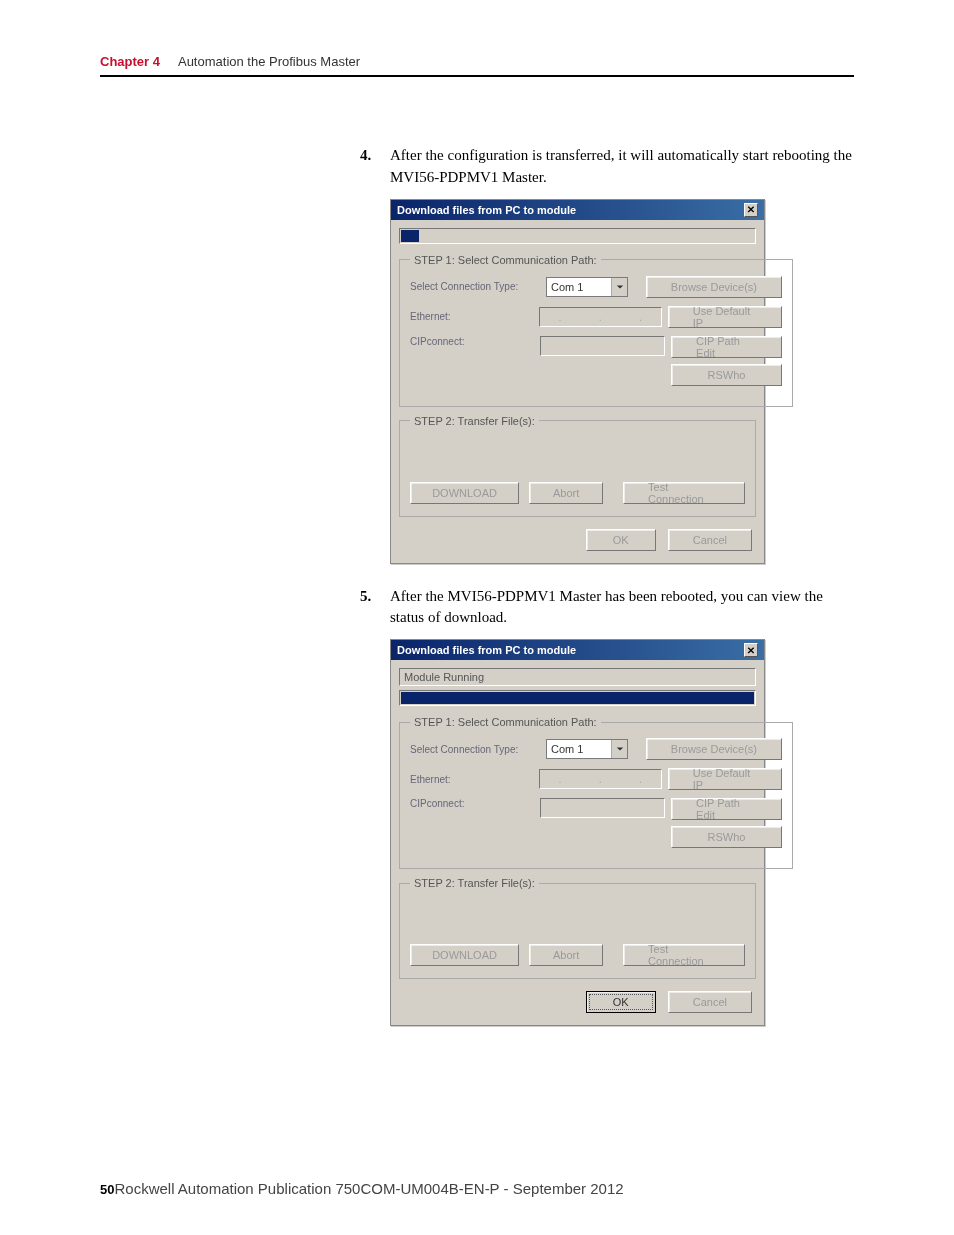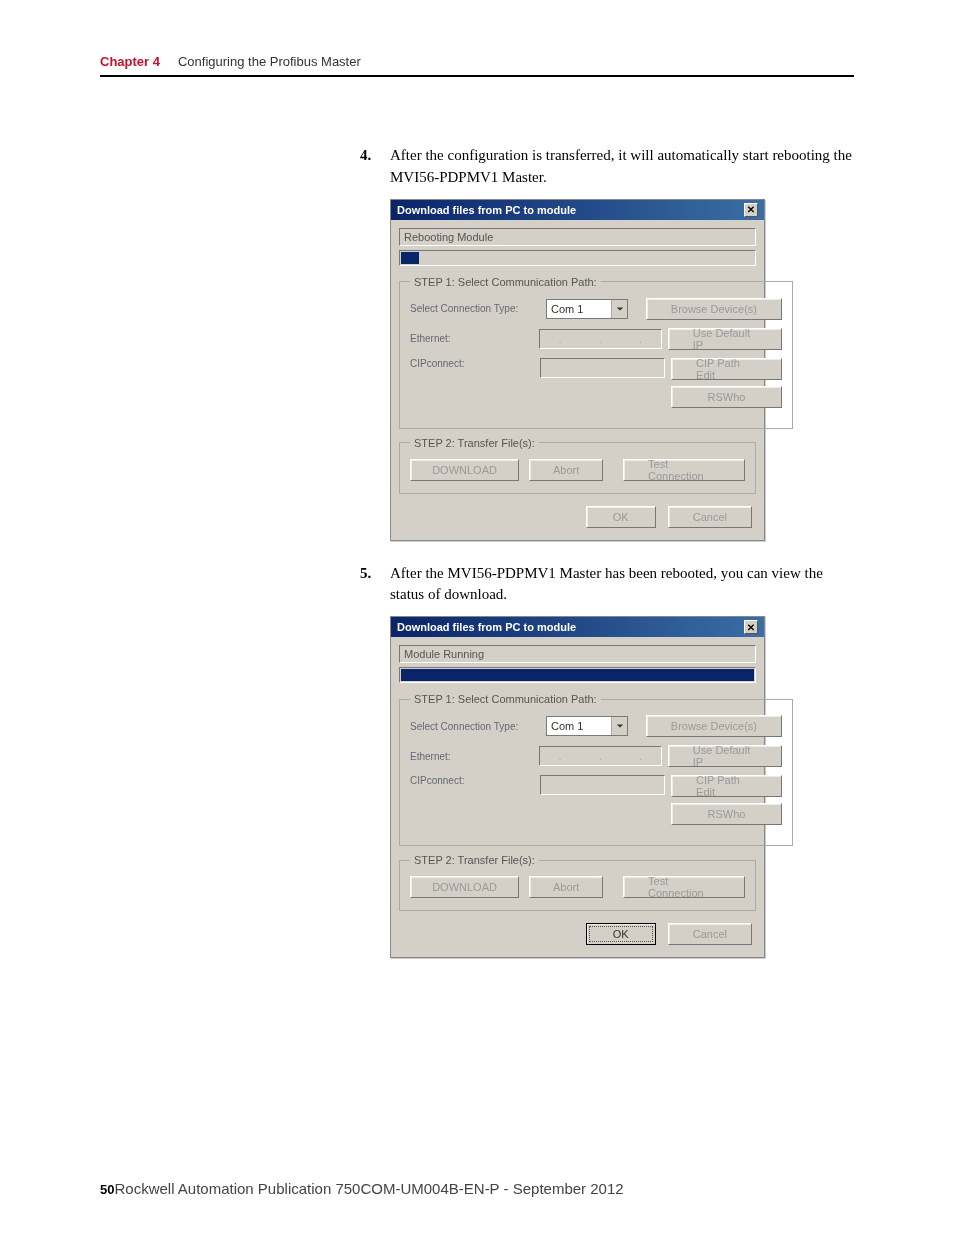--- a/index.html
+++ b/index.html
@@ -200,56 +200,55 @@
   }
   .right-col { margin-left: auto; display:flex; flex-direction:column; gap:6px; align-items:stretch; }
   .right-col .btn { min-width: 100px; }
   .bottom-btns {
     display: flex;
     justify-content: flex-end;
     gap: 12px;
     padding: 4px 4px 4px 0;
   }
   .step2-row { display:flex; gap:10px; align-items:center; }
-  .step2-row .btn { min-width: 90px; }
+  .step2-row .btn { min-width: 90px; margin-top: 45px; }
   .step2-row .spacer { flex:1; }
   .footer {
     position: absolute;
     bottom: 38px;
     left: 100px;
     right: 100px;
     display: flex;
     justify-content: flex-start;
     align-items: baseline;
   }
   .page-num { font-weight: bold; font-size: 13px; }
   .pub { font-size: 15px; color: #444; font-weight:300; }
 </style>
 </head>
 <body>
 
 <div class="header">
   <span class="chapter-label">Chapter 4</span>
-  <span class="chapter-title">Configuring the Profibus Master</span>
+  <span class="chapter-title">Automation the Profibus Master</span>
 </div>
 
 <div class="content">
 
   <div class="step">
     <span class="step-num">4.</span>
     <span>After the configuration is transferred, it will automatically start rebooting the MVI56-PDPMV1 Master.</span>
   </div>
 
   <div class="dialog">
     <div class="dialog-title">
       <span>Download files from PC to module</span>
       <span class="close-x">✕</span>
     </div>
     <div class="dialog-body">
-      <div class="status-field">Rebooting Module</div>
       <div class="progress-outer">
           <div class="progress-inner p-small"></div>
         </div>
 
       <fieldset>
         <legend>STEP 1: Select Communication Path:</legend>
 
         <div class="row">
           <span class="row-label">Select Connection Type:</span>
           <div class="combo">

